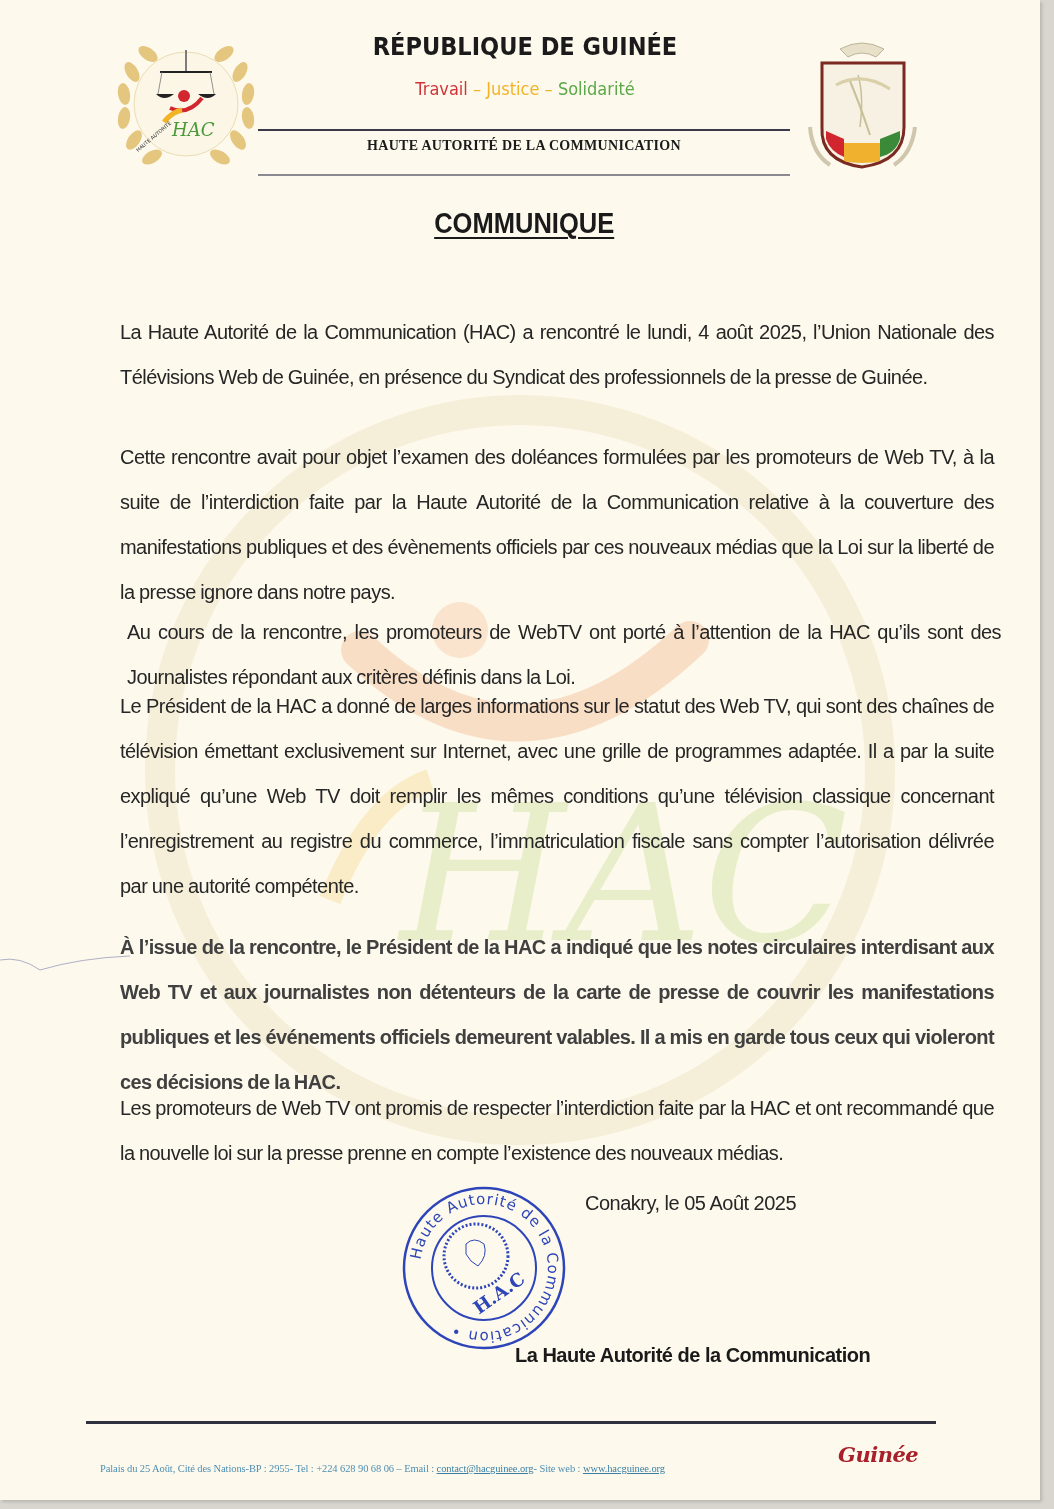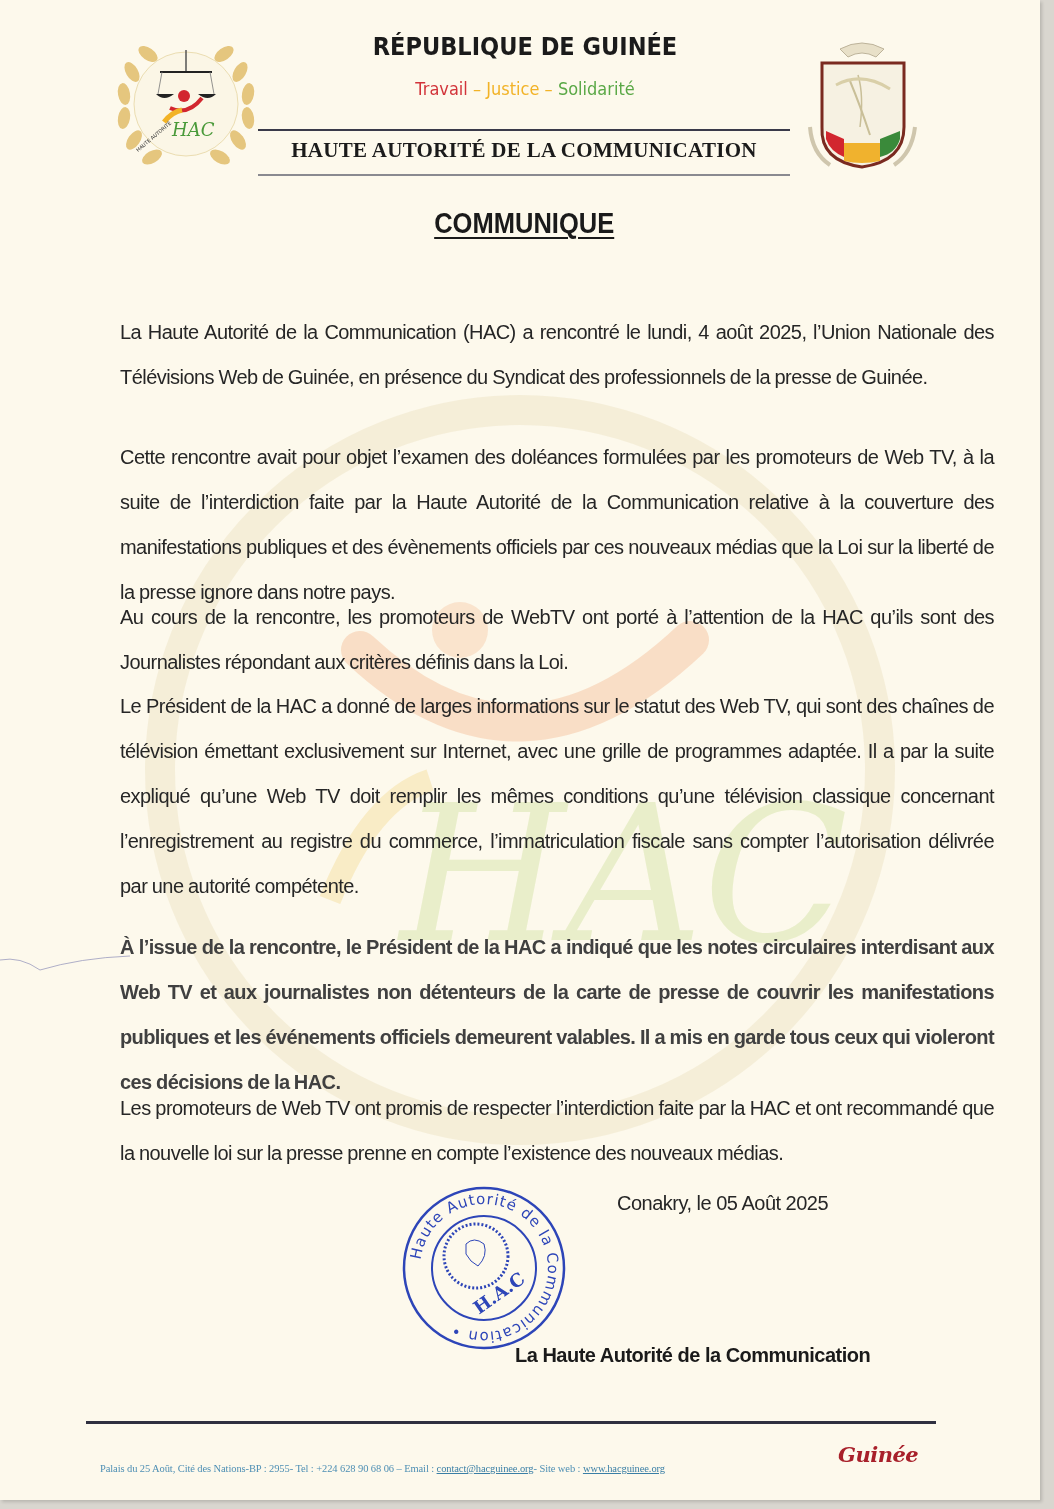--- a/index.html
+++ b/index.html
@@ -32,51 +32,50 @@
     position: absolute; left: 260px; top: 78px; width: 530px; text-align: center;
     font-family: "DejaVu Sans", sans-serif; font-size: 18px; transform: scaleX(0.9);
   }
   .motto .m1 { color: #d2343a; }
   .motto .m2 { color: #f2b327; }
   .motto .m3 { color: #5aa846; }
   .motto .dash { color: #f2b327; }
   .hrule-top { position: absolute; left: 258px; top: 129px; width: 532px; height: 2px; background: #3a3a4a; }
   .hac-name {
     position: absolute; left: 258px; top: 138px; width: 532px; text-align: center;
-    font-family: "Liberation Serif", serif; font-weight: bold; font-size: 21px; color: #1b1b1b;
+    font-family: "Liberation Serif", serif; font-weight: bold; font-size: 14px; color: #1b1b1b;
     letter-spacing: 0.3px;
   }
   .hrule-bottom { position: absolute; left: 258px; top: 174px; width: 532px; height: 2px; background: #8a8a90; }
 
   .title {
     position: absolute; left: 0; width: 1040px; top: 207px; text-align: center;
     font-family: "Liberation Sans", sans-serif; font-weight: bold; font-size: 29px;
     color: #1a1a1a; transform: scaleX(0.88); transform-origin: 555px 0;
   }
   .title span { text-decoration: underline; text-decoration-thickness: 2px; text-underline-offset: 4px; }
 
   .para {
     position: absolute; left: 120px; width: 874px;
     font-family: "Liberation Sans", sans-serif; font-size: 20px; line-height: 45px;
     color: #262626; text-align: justify; letter-spacing: -0.55px; word-spacing: -0.5px;
   }
   .para.bold { font-weight: bold; color: #404040; letter-spacing: -0.6px; }
 
   .p1 { top: 290px; }
   .p2 { top: 415px; }
-  .p3 { top: 575px; }
+  .p3 { top: 590px; margin-left: 7px; }
   .p4 { top: 664px; }
   .p5 { top: 905px; }
   .p6 { top: 1066px; }
 
   .place-date {
     position: absolute; left: 585px; top: 1192px;
     font-family: "Liberation Sans", sans-serif; font-size: 20px; color: #262626;
     letter-spacing: -0.5px;
-    margin-left: 32px;
   }
   .signatory {
     position: absolute; left: 515px; top: 1344px;
     font-family: "Liberation Sans", sans-serif; font-weight: bold; font-size: 20px; color: #1a1a1a;
     letter-spacing: -0.5px;
   }
   .stamp { position: absolute; left: 400px; top: 1184px; width: 168px; height: 168px; }
   .signature {
     position: absolute; left: 838px; top: 1442px;
     font-family: "DejaVu Serif", serif; font-style: italic; font-weight: bold;

